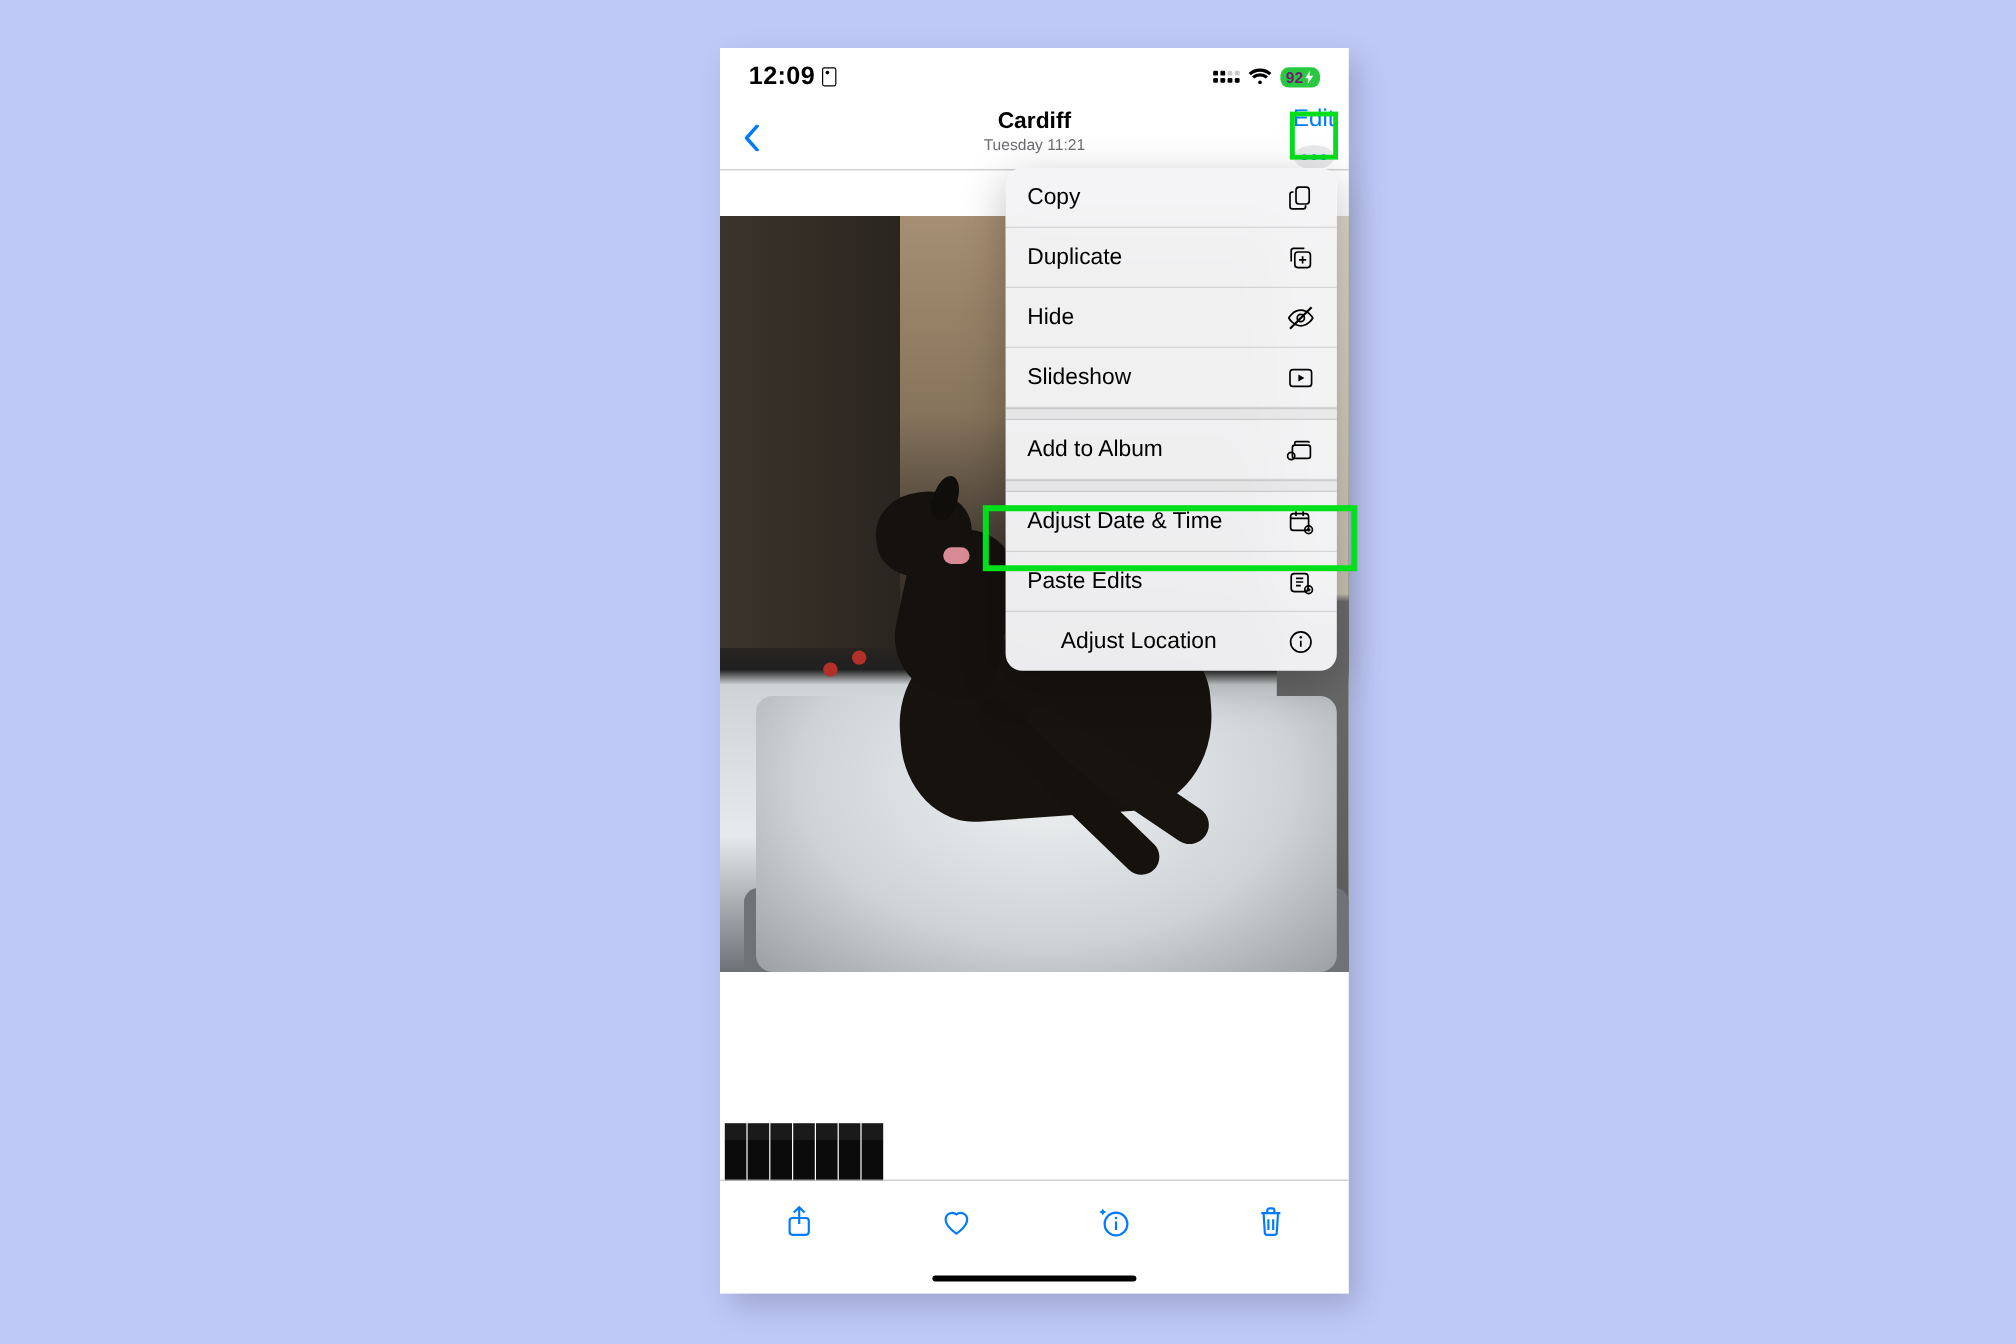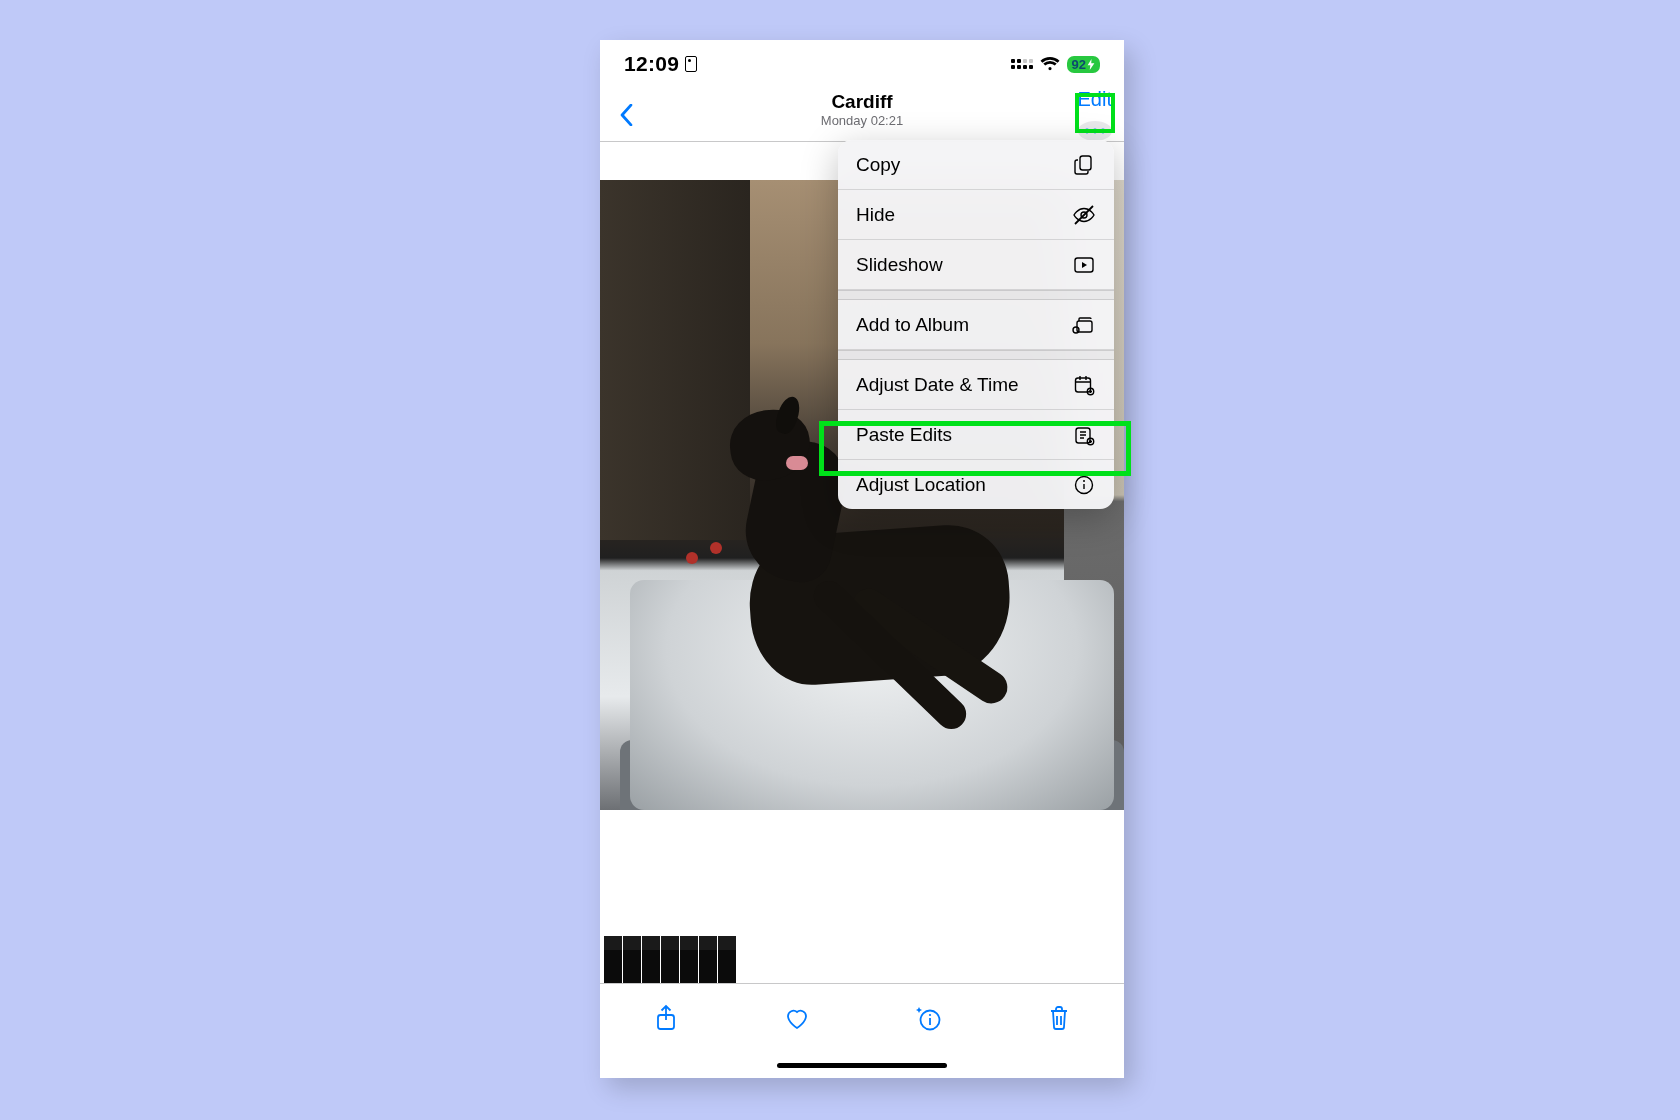--- a/index.html
+++ b/index.html
@@ -6,21 +6,21 @@
   .stage{position:relative;width:1680px;height:1120px;}
   .phone{position:absolute;left:600px;top:40px;width:480px;height:1038px;background:#fff;box-shadow:8px 10px 24px rgba(0,0,0,.18);padding-left:44px;}
   
   .status{position:absolute;top:0;left:0;right:0;height:48px;display:flex;align-items:center;justify-content:space-between;padding:0 24px;}
   .status .time{font-weight:600;font-size:21px;letter-spacing:.3px;}
   .status .right{display:flex;align-items:center;gap:7px;}
   .dualsim{width:22px;display:grid;grid-template-columns:repeat(4,4px);grid-template-rows:repeat(2,4px);gap:2px;}
   .dualsim span{background:#000;border-radius:1px;}
   .dualsim span.g{background:#c9c9c9;}
   .wifi svg{width:20px;height:16px;display:block;}
-  .batt{background:#28c840;color:#0c4a6e;font-size:13px;font-weight:700;border-radius:7px;padding:2px 5px 2px 5px;display:flex;align-items:center;line-height:1;}
+  .batt{background:#28c840;color:#701a75;font-size:13px;font-weight:700;border-radius:7px;padding:2px 5px 2px 5px;display:flex;align-items:center;line-height:1;}
   .idbox{width:10px;height:14px;border:1.3px solid #000;border-radius:2px;margin-left:2px;position:relative;}
   .idbox:after{content:"";position:absolute;left:2px;top:2px;width:3px;height:3px;border-radius:50%;background:#000;}
   
   .nav{position:absolute;top:48px;left:0;right:0;height:53px;border-bottom:.5px solid #c8c8c9;display:flex;align-items:center;}
   .back{width:44px;height:44px;display:flex;align-items:center;justify-content:center;margin-left:4px;}
   .back svg{width:15px;height:22px;}
   .title-wrap{position:absolute;left:0;right:0;top:3px;text-align:center;pointer-events:none;}
   .city{font-size:19px;font-weight:600;color:#000;}
   .daytime{font-size:13px;color:#6d6d72;margin-top:0px;}
   .nav-right{position:absolute;right:12px;top:0;bottom:0;display:flex;align-items:center;gap:10px;flex-direction:column;}
@@ -39,21 +39,21 @@
   .dog .neck{position:absolute;left:30px;top:30px;width:90px;height:140px;background:#14110e;border-radius:48px 40px 30px 50px;transform:rotate(12deg);}
   .dog .head{position:absolute;left:10px;top:0;width:80px;height:70px;background:#14110e;border-radius:50% 48% 55% 45%;transform:rotate(-6deg);}
   .dog .ear{position:absolute;left:58px;top:-14px;width:20px;height:38px;background:#100e0b;border-radius:50% 50% 40% 40%;transform:rotate(18deg);}
   .dog .tongue{position:absolute;left:66px;top:46px;width:22px;height:14px;background:#d98b95;border-radius:10px;}
   .dog .leg1{position:absolute;left:120px;top:220px;width:180px;height:32px;background:#17140f;border-radius:20px;transform:rotate(34deg);}
   .dog .leg2{position:absolute;left:70px;top:230px;width:200px;height:30px;background:#15120e;border-radius:20px;transform:rotate(44deg);}
   .ball{position:absolute;width:12px;height:12px;border-radius:50%;background:#b1312a;}
   
   .menu{position:absolute;right:10px;top:100px;width:276px;background:rgba(244,244,246,.97);backdrop-filter:blur(20px);border-radius:14px;box-shadow:0 10px 36px rgba(0,0,0,.25);overflow:hidden;}
   .menu .row{height:49px;display:flex;align-items:center;justify-content:space-between;padding:0 18px;font-size:19px;color:#000;border-bottom:.5px solid rgba(0,0,0,.12);} 
-  .menu .row:last-child{border-bottom:none;}
+  .menu .row:last-child{border-bottom:none;margin-left:28px;}
   .menu .sep{height:8px;background:rgba(0,0,0,.04);border-top:.5px solid rgba(0,0,0,.12);border-bottom:.5px solid rgba(0,0,0,.12);} 
   .menu .ico{width:24px;height:22px;display:flex;align-items:center;justify-content:center;}
   .menu .ico svg{stroke:#000;fill:none;stroke-width:1.4;}
   .hi-paste{position:absolute;right:-7px;top:381px;width:312px;height:55px;border:5px solid #00e01a;box-sizing:border-box;pointer-events:none;}
   
   .strip{position:absolute;left:0;right:0;top:896px;height:55px;display:flex;gap:1px;padding:0 4px;}
   .thumb{flex:0 0 18px;height:48px;background:#111;}
   .thumb.ui{background:linear-gradient(180deg,#1a1a1a 30%,#0b0b0b 30%);}
   
   .toolbar{position:absolute;left:0;right:0;bottom:0;height:80px;border-top:.5px solid #c8c8c9;display:flex;align-items:flex-start;justify-content:space-around;padding-top:14px;}
@@ -98,21 +98,21 @@
     </div>
 
     <div class="nav">
       <div class="back">
         <svg viewBox="0 0 12 20">
             <path d="M10 1L2 10l8 9" stroke="#007aff" stroke-width="2.6" fill="none" stroke-linecap="round" stroke-linejoin="round"></path>
           </svg>
       </div>
       <div class="title-wrap">
         <div class="city">Cardiff</div>
-        <div class="daytime">Monday  02:21</div>
+        <div class="daytime">Tuesday  11:21</div>
       </div>
       <div class="nav-right">
         <span class="edit">Edit</span>
         <span class="more">
           <svg width="22" height="6" viewBox="0 0 22 6">
               <circle cx="3" cy="3" r="2.4"></circle>
               <circle cx="11" cy="3" r="2.4"></circle>
               <circle cx="19" cy="3" r="2.4"></circle>
             </svg>
         </span>
@@ -144,20 +144,30 @@
       <div class="row">
         <span>Copy</span>
         <span class="ico">
             <svg viewBox="0 0 24 24">
               <rect x="8" y="3" width="11" height="14" rx="2.5"></rect>
               <path d="M6 7H5a2 2 0 00-2 2v10a2 2 0 002 2h9a2 2 0 002-2v-1"></path>
             </svg>
           </span>
       </div>
       <div class="row">
+        <span>Duplicate</span>
+        <span class="ico">
+            <svg viewBox="0 0 24 24">
+              <rect x="7" y="7" width="13" height="13" rx="2.5"></rect>
+              <path d="M4 15V6a2 2 0 012-2h9"></path>
+              <path d="M13.5 10.5v6M10.5 13.5h6"></path>
+            </svg>
+          </span>
+      </div>
+      <div class="row">
         <span>Hide</span>
         <span class="ico">
             <svg viewBox="0 0 24 24">
               <path d="M2 12s3.5-6.5 10-6.5S22 12 22 12s-3.5 6.5-10 6.5S2 12 2 12z"></path>
               <circle cx="12" cy="12" r="3"></circle>
               <path d="M3 21L21 3" stroke-width="1.8"></path>
             </svg>
           </span>
       </div>
       <div class="row">

